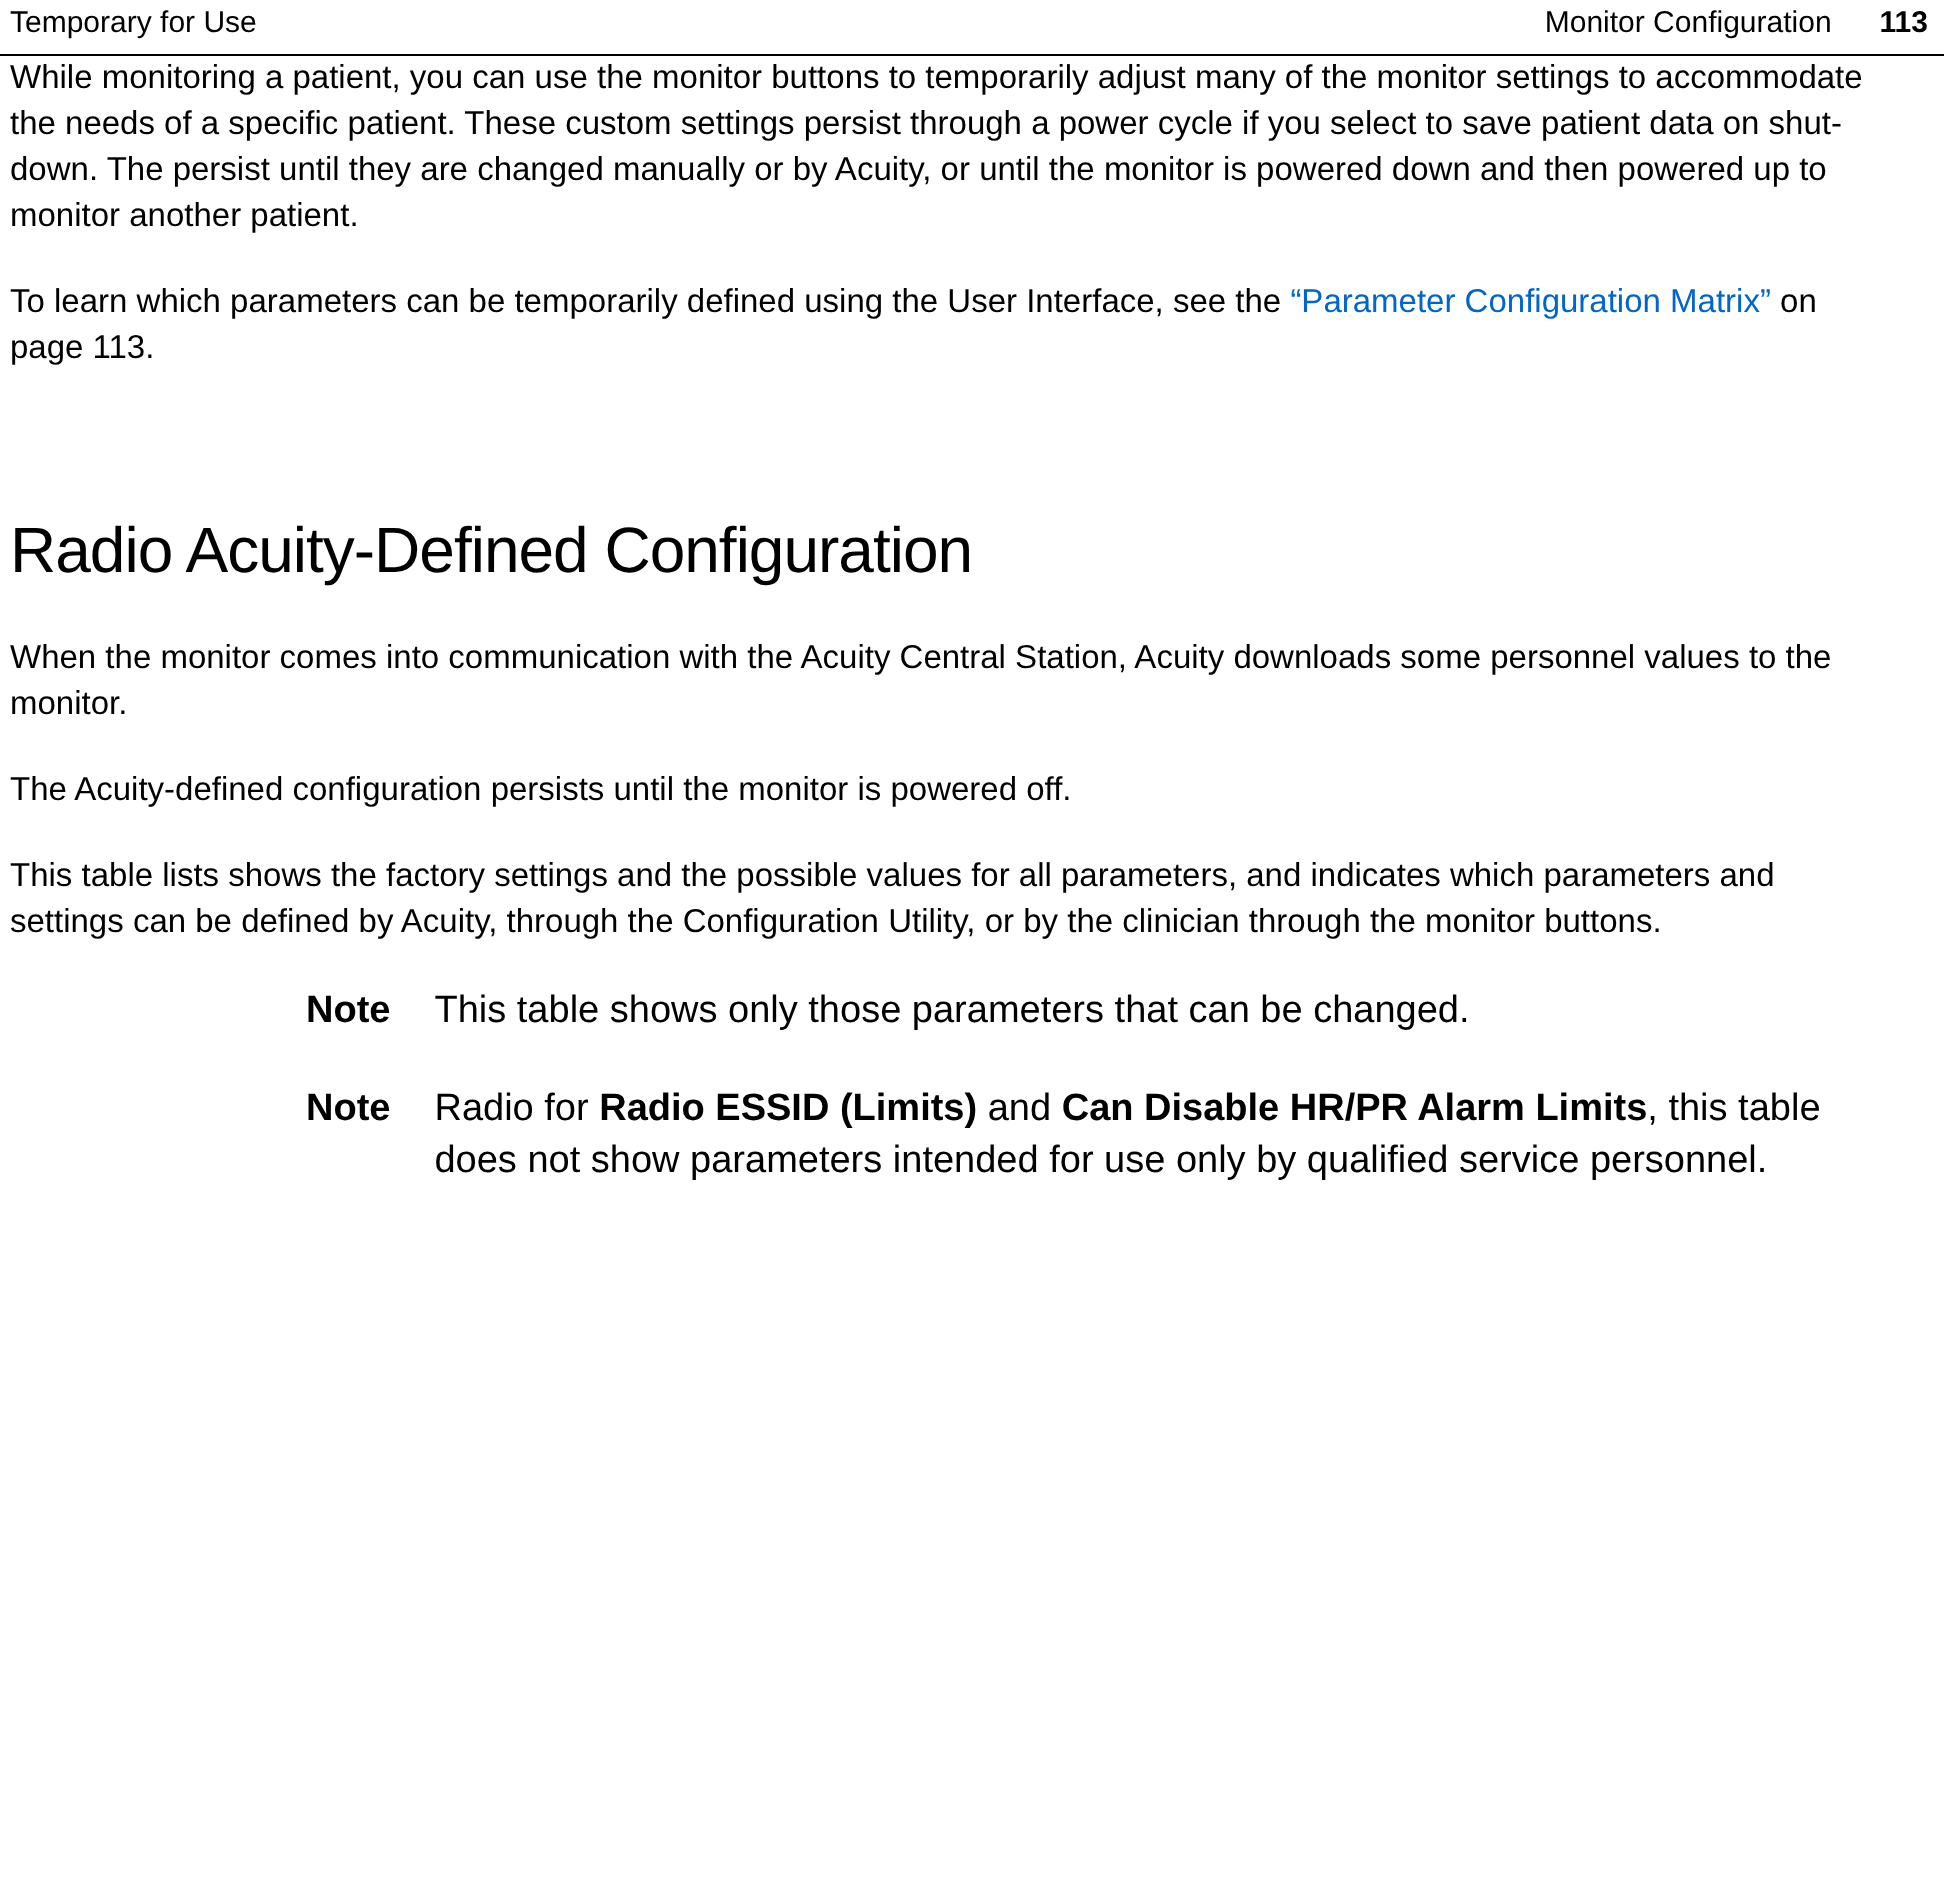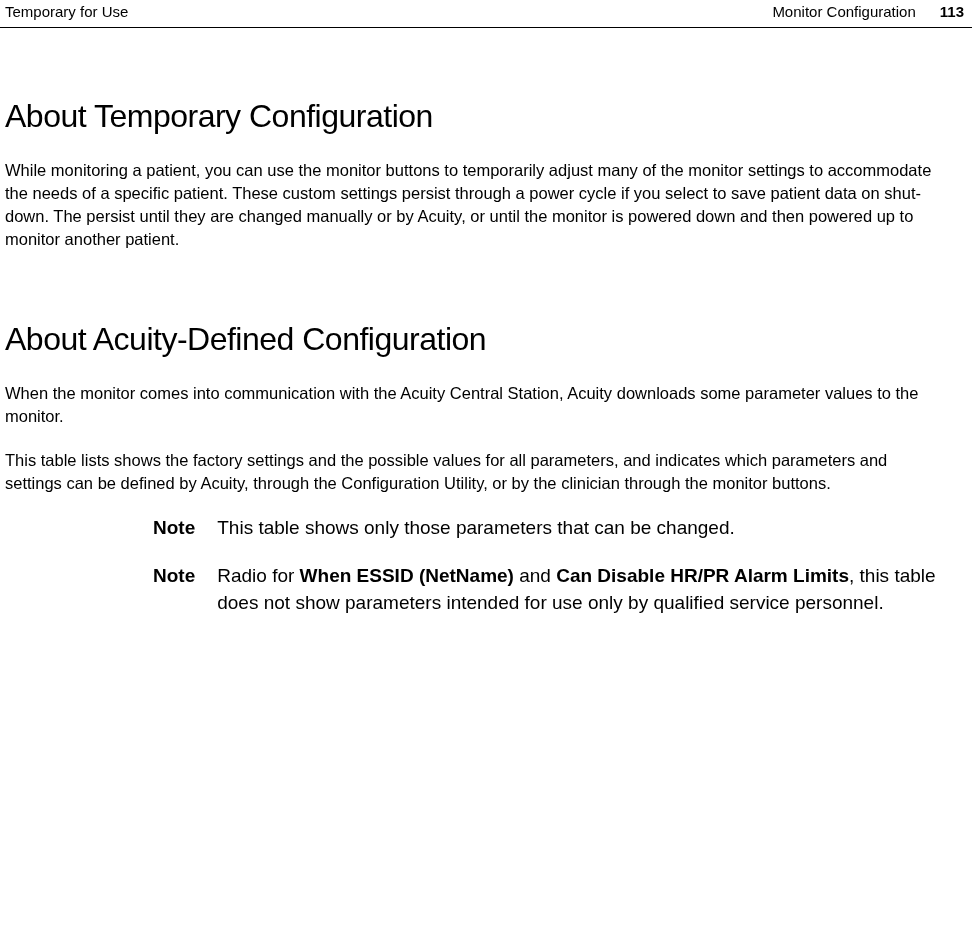--- a/index.html
+++ b/index.html
@@ -72,37 +72,38 @@
 <div class="header-bar">
   <div class="header-left">Temporary for Use</div>
   <div class="header-right">
     <span>Monitor Configuration</span>
     <span class="page-num">113</span>
   </div>
 </div>
 
 <div class="content">
 
-  <h1>About Temporary Configuration</h1>
   <div class="body-text">
     <p>While monitoring a patient, you can use the monitor buttons to temporarily adjust many of the monitor settings to accommodate the needs of a specific patient. These custom settings persist through a power cycle if you select to save patient data on shut-down. The persist until they are changed manually or by Acuity, or until the monitor is powered down and then powered up to monitor another patient.</p>
+    <p><span>To learn which parameters can be temporarily defined using the User Interface, see the </span><span class="link">“Parameter Configuration Matrix”</span><span> on page 113.</span></p>
   </div>
 
-  <h1>About Acuity-Defined Configuration</h1>
+  <h1>Radio Acuity-Defined Configuration</h1>
   <div class="body-text">
-    <p>When the monitor comes into communication with the Acuity Central Station, Acuity downloads some parameter values to the monitor.</p>
+    <p>When the monitor comes into communication with the Acuity Central Station, Acuity downloads some personnel values to the monitor.</p>
+    <p>The Acuity-defined configuration persists until the monitor is powered off.</p>
   </div>
 
   <div class="body-text">
     <p>This table lists shows the factory settings and the possible values for all parameters, and indicates which parameters and settings can be defined by Acuity, through the Configuration Utility, or by the clinician through the monitor buttons.</p>
   </div>
 
   <div class="note-row">
     <div class="note-label">Note</div>
     <div class="note-body">This table shows only those parameters that can be changed.</div>
   </div>
 
   <div class="note-row">
     <div class="note-label">Note</div>
-    <div class="note-body"><span>Radio for </span><strong>When ESSID (NetName)</strong><span> and </span><strong>Can Disable HR/PR Alarm Limits</strong><span>, this table does not show parameters intended for use only by qualified service personnel.</span></div>
+    <div class="note-body"><span>Radio for </span><strong>Radio ESSID (Limits)</strong><span> and </span><strong>Can Disable HR/PR Alarm Limits</strong><span>, this table does not show parameters intended for use only by qualified service personnel.</span></div>
   </div>
 
 </div>
 
 </body></html>

